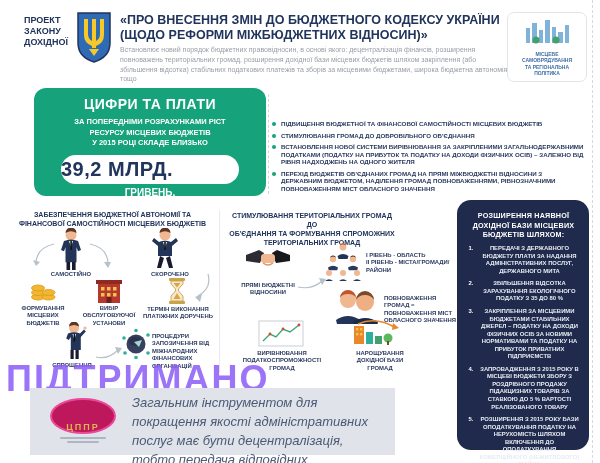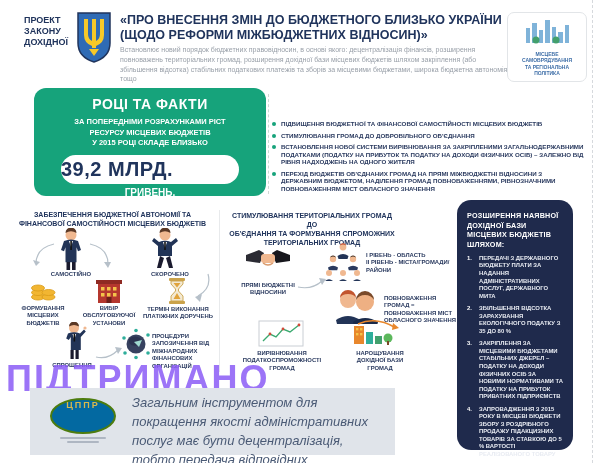--- a/index.html
+++ b/index.html
@@ -37,34 +37,34 @@
   .adv-text{font-size:6.2px;font-weight:bold;line-height:1.22;color:#2a3a5f;}
 
   
   .v-div{left:219px;top:210px;height:162px;border-left:1px solid #e8eaec;}
   .sec-title{font-size:7px;font-weight:bold;line-height:1.3;color:#20345c;text-align:center;}
   .lbl{font-size:5.9px;font-weight:bold;line-height:1.25;color:#2a3a5f;text-align:center;}
   .arrow{stroke:#b6c0c9;stroke-width:1.2;fill:none;}
   .arrow-h{fill:#b6c0c9;}
 
   
-  .panel{left:457px;top:200px;width:116px;height:250px;background:#1f2a4c;border-radius:14px;
-         box-sizing:border-box;padding:11px 9px 8px 10px;color:#fff;}
+  .panel{left:457px;top:200px;width:132px;height:250px;background:#1f2a4c;border-radius:14px;
+         box-sizing:border-box;padding:11px 9px 8px 10px;color:#fff;text-align:center;}
   .panel-title{font-size:7.2px;font-weight:bold;line-height:1.35;letter-spacing:.2px;}
   .p-item{display:flex;gap:4px;margin-top:5px;}
   .p-num{font-size:5.9px;font-weight:bold;flex:0 0 8px;}
   .p-text{font-size:5.9px;line-height:1.28;font-weight:bold;color:#e8ebf2;}
 
   
   .stamp{left:6px;top:358px;font-size:36px;font-weight:bold;letter-spacing:2px;color:#8b5cf6;opacity:.85;}
   .gray-box{left:30px;top:388px;width:365px;height:67px;background:#e0e4ea;}
   .quote{left:132px;top:394px;width:252px;font-size:13px;font-style:italic;line-height:1.45;color:#4a5a75;}
   .cppr-wrap{left:50px;top:398px;width:66px;text-align:center;}
-  .cppr-oval{width:62px;height:32px;background:#0369a1;border:2px solid #4d7c0f;border-radius:50%;
-             display:flex;align-items:flex-start;justify-content:center;margin:0 auto;}
+  .cppr-oval{width:62px;height:32px;background:#be185d;border:2px solid #ec4899;border-radius:50%;
+             display:flex;align-items:flex-end;justify-content:center;margin:0 auto;}
   .cppr-txt{color:#d9b94a;font-size:9px;font-weight:bold;letter-spacing:2px;}
   .cppr-lines{margin:3px auto 0 auto;width:46px;}
   .cppr-lines div{height:2px;background:#aeb6c2;margin-top:2px;border-radius:1px;}
 </style>
 </head>
 <body>
 
 <div id="canvas">
 
   <div class="abs proj ml">ПРОЕКТ
@@ -76,21 +76,21 @@
       <path d="M2 2 h32 v30 q0 14 -16 19 q-16 -5 -16 -19 Z" fill="#2f6bb5" stroke="#20345c" stroke-width="1.5"></path>
       <g fill="#f7c928">
         <rect x="16" y="8" width="4" height="29"></rect>
         <path d="M8 8 h4 v15 q0 5 4 7 v5 q-8 -3 -8 -11 Z"></path>
         <path d="M28 8 h-4 v15 q0 5 -4 7 v5 q8 -3 8 -11 Z"></path>
         <path d="M13 38 l5 7 l5 -7 Z"></path>
       </g>
     </svg>
   </span>
 
-  <div class="abs h-title ml">«ПРО ВНЕСЕННЯ ЗМІН ДО БЮДЖЕТНОГО БЛИЗЬКО УКРАЇНИ
+  <div class="abs h-title ml">«ПРО ВНЕСЕННЯ ЗМІН ДО БЮДЖЕТНОГО КОДЕКСУ УКРАЇНИ
 (ЩОДО РЕФОРМИ МІЖБЮДЖЕТНИХ ВІДНОСИН)»</div>
   <div class="abs h-sub">Встановлює новий порядок бюджетних правовідносин, в основі якого: децентралізація фінансів, розширення повноважень територіальних громад, розширення дохідної бази місцевих бюджетів шляхом закріплення (або збільшення відсотка) стабільних податкових платежів та зборів за місцевими бюджетами, широка бюджетна автономія тощо</div>
 
   <div class="abs logo-card">
     <span>
       <svg width="52" height="26" viewBox="0 0 52 26">
         <g fill="#7fb3d9">
           <rect x="5" y="9" width="4" height="15"></rect>
             <rect x="11" y="4" width="5" height="20"></rect>
           <rect x="18" y="11" width="4" height="13"></rect>
@@ -103,21 +103,21 @@
           <circle cx="35" cy="21" r="3.5" fill="#43a06d"></circle>
       </svg>
     </span>
     <div class="logo-cap ml">МІСЦЕВЕ
 САМОВРЯДУВАННЯ
 ТА РЕГІОНАЛЬНА
 ПОЛІТИКА</div>
   </div>
 
   <div class="abs facts">
-    <div class="facts-title">РОЦІ ТА ФАКТИ</div>
+    <div class="facts-title">ЦИФРИ ТА ПЛАТИ</div>
     <div class="facts-desc ml">ЗА ПОПЕРЕДНІМИ РОЗРАХУНКАМИ РІСТ
 РЕСУРСУ МІСЦЕВИХ БЮДЖЕТІВ
 У 2015 РОЦІ СКЛАДЕ БЛИЗЬКО</div>
     <div class="facts-pill">
       <span class="facts-amt">39,2 МЛРД.</span>
     </div>
     <div class="facts-unit">ГРИВЕНЬ.</div>
   </div>
   <div class="abs dash-sep"></div>
 

